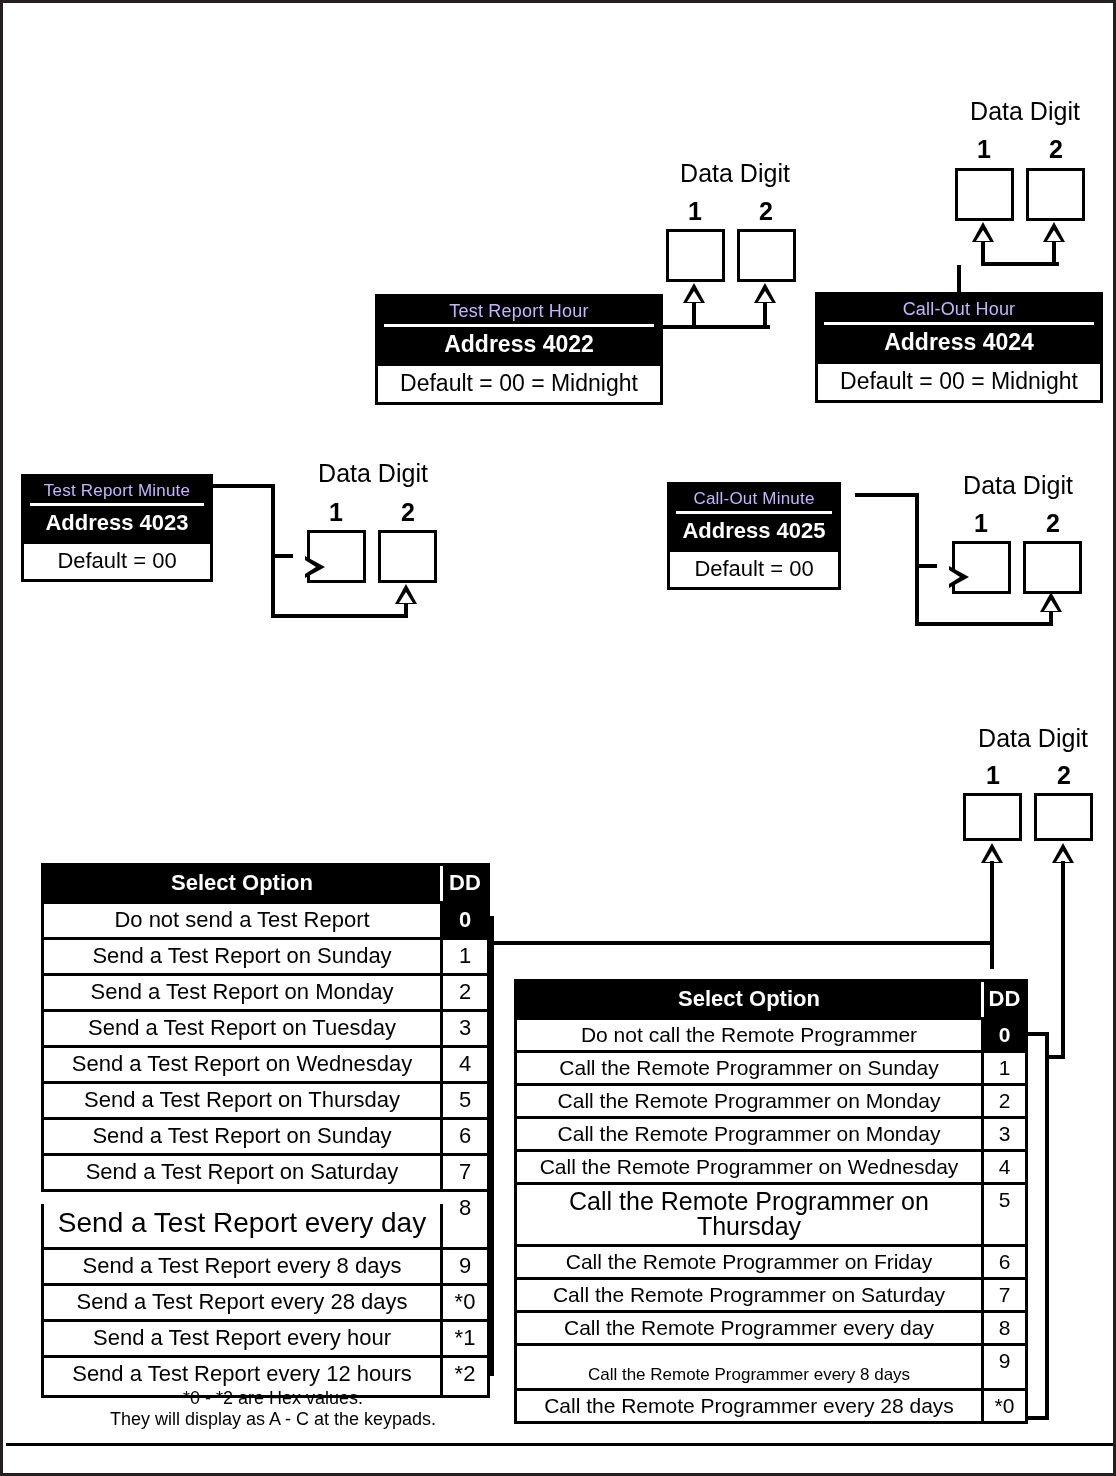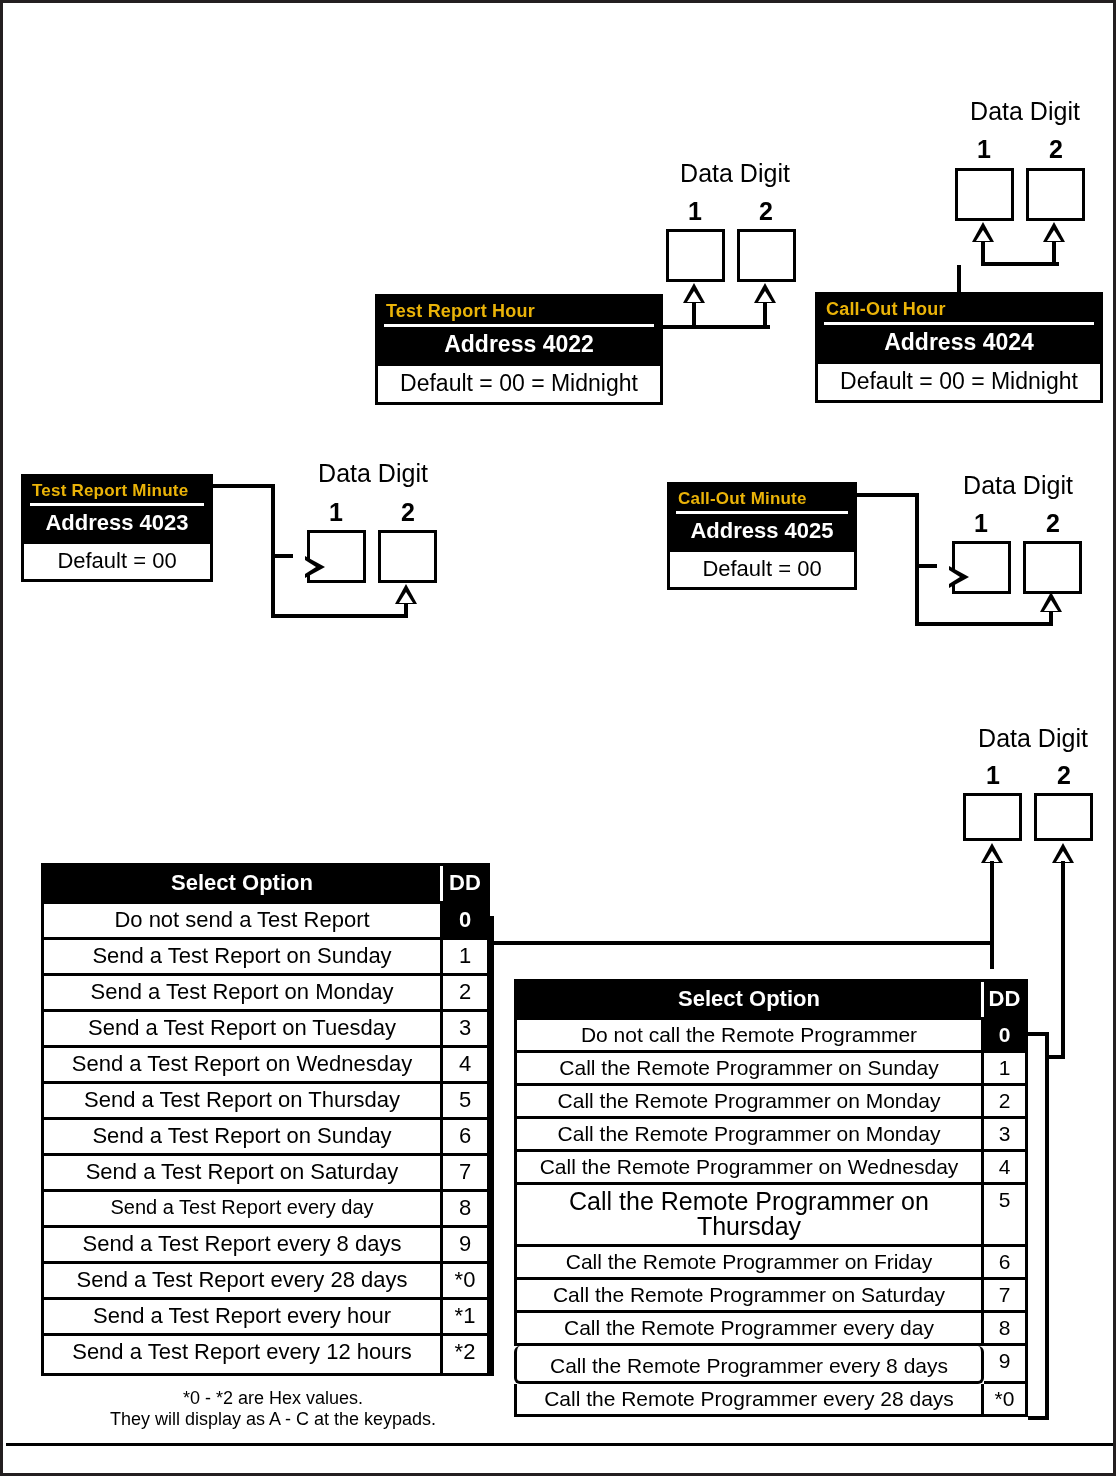--- a/index.html
+++ b/index.html
@@ -2,21 +2,21 @@
 <html><head>
 <meta charset="utf-8">
 <style>
   html,body{margin:0;padding:0;background:#ffffff;}
   body{font-family:"Liberation Sans",sans-serif;color:#000;}
   #page{position:relative;width:1116px;height:1476px;overflow:hidden;background:#fff;
         box-sizing:border-box;border:3px solid #231f20;}
 
   
   .block{position:absolute;border:3px solid #000;background:#000;box-sizing:border-box;}
-  .block .b-title{color:#eab308;background:#000;font-weight:bold;text-align:left;
+  .block .b-title{color:#c4b5fd;background:#000;font-weight:normal;text-align:center;
                   letter-spacing:.2px;line-height:1;padding:5px 8px 4px;}
   .block .b-rule{height:3px;background:#fff;margin:0 6px;}
   .block .b-addr{color:#fff;background:#000;font-weight:bold;text-align:center;
                  line-height:1;padding:6px 8px 7px;}
   .block .b-def{background:#fff;color:#000;text-align:center;line-height:1;
                 padding:6px 8px 7px;border-top:3px solid #000;}
 
   
   .dd-label{position:absolute;text-align:center;line-height:1;white-space:nowrap;}
   .dd-num{position:absolute;font-weight:bold;text-align:center;line-height:1;}
@@ -110,21 +110,21 @@
   <div class="dd-box" style="left:375px;top:527px;width:59px;height:53px;"></div>
 
   <div class="ln-h" style="left:208px;top:481px;width:64px;"></div>
   <div class="ln-v" style="left:268px;top:481px;height:134px;"></div>
   <div class="ln-h" style="left:268px;top:551px;width:22px;"></div>
   <div class="arr-r" style="left:302px;top:553px;"></div>
   <div class="ln-h" style="left:268px;top:611px;width:137px;"></div>
   <div class="ln-v" style="left:401px;top:601px;height:14px;"></div>
   <div class="arr-up" style="left:392px;top:581px;"></div>
 
-  <div class="block" style="left:664px;top:479px;width:190px;">
+  <div class="block" style="left:664px;top:479px;width:174px;">
     <div class="b-title" style="font-size:17px;">Call-Out Minute</div>
     <div class="b-rule"></div>
     <div class="b-addr" style="font-size:22px;">Address 4025</div>
     <div class="b-def" style="font-size:22px;">Default = 00</div>
   </div>
   <div class="dd-label" style="left:955px;top:470px;width:120px;font-size:25px;">Data Digit</div>
   <div class="dd-num" style="left:950px;top:508px;width:56px;font-size:25px;">1</div>
   <div class="dd-num" style="left:1022px;top:508px;width:56px;font-size:25px;">2</div>
   <div class="dd-box" style="left:949px;top:538px;width:59px;height:53px;"></div>
   <div class="dd-box" style="left:1020px;top:538px;width:59px;height:53px;"></div>
@@ -190,21 +190,21 @@
         </div>
         <div class="opt-row">
           <div class="c-opt" style="font-size: 22px; padding: 5px 4px 6px;">Send a Test Report on Sunday</div>
           <div class="c-dd" style="width: 47px; font-size: 22px; padding: 5px 4px 6px;">6</div>
         </div>
         <div class="opt-row">
           <div class="c-opt" style="font-size: 22px; padding: 5px 4px 6px;">Send a Test Report on Saturday</div>
           <div class="c-dd" style="width: 47px; font-size: 22px; padding: 5px 4px 6px;">7</div>
         </div>
         <div class="opt-row">
-          <div class="c-opt" style="font-size: 20px; padding: 5px 4px 0;">Send a Test Report every day</div>
+          <div class="c-opt" style="font-size: 28px; padding: 5px 4px 10px; margin-top: 12px;">Send a Test Report every day</div>
           <div class="c-dd" style="width: 47px; font-size: 22px; padding: 5px 4px 6px;">8</div>
         </div>
         <div class="opt-row">
           <div class="c-opt" style="font-size: 22px; padding: 5px 4px 6px;">Send a Test Report every 8 days</div>
           <div class="c-dd" style="width: 47px; font-size: 22px; padding: 5px 4px 6px;">9</div>
         </div>
         <div class="opt-row">
           <div class="c-opt" style="font-size: 22px; padding: 5px 4px 6px;">Send a Test Report every 28 days</div>
           <div class="c-dd" style="width: 47px; font-size: 22px; padding: 5px 4px 6px;">*0</div>
         </div>
@@ -259,21 +259,21 @@
         </div>
         <div class="opt-row">
           <div class="c-opt" style="font-size: 21px; padding: 4px 4px 5px;">Call the Remote Programmer on Saturday</div>
           <div class="c-dd" style="width: 44px; font-size: 21px; padding: 4px 4px 5px;">7</div>
         </div>
         <div class="opt-row">
           <div class="c-opt" style="font-size: 21px; padding: 4px 4px 5px;">Call the Remote Programmer every day</div>
           <div class="c-dd" style="width: 44px; font-size: 21px; padding: 4px 4px 5px;">8</div>
         </div>
         <div class="opt-row">
-          <div class="c-opt" style="font-size: 21px; padding: 9px 4px 5px; border-radius: 6px;">Call the Remote Programmer every 8 days</div>
+          <div class="c-opt" style="font-size: 17px; padding: 20px 4px 5px;">Call the Remote Programmer every 8 days</div>
           <div class="c-dd" style="width: 44px; font-size: 21px; padding: 4px 4px 5px;">9</div>
         </div>
         <div class="opt-row">
           <div class="c-opt" style="font-size: 21px; padding: 4px 4px 5px;">Call the Remote Programmer every 28 days</div>
           <div class="c-dd" style="width: 44px; font-size: 21px; padding: 4px 4px 5px;">*0</div>
         </div>
       </div>
   </div>
 
   <div class="hr-bottom" style="left:3px;top:1440px;width:1107px;"></div>

